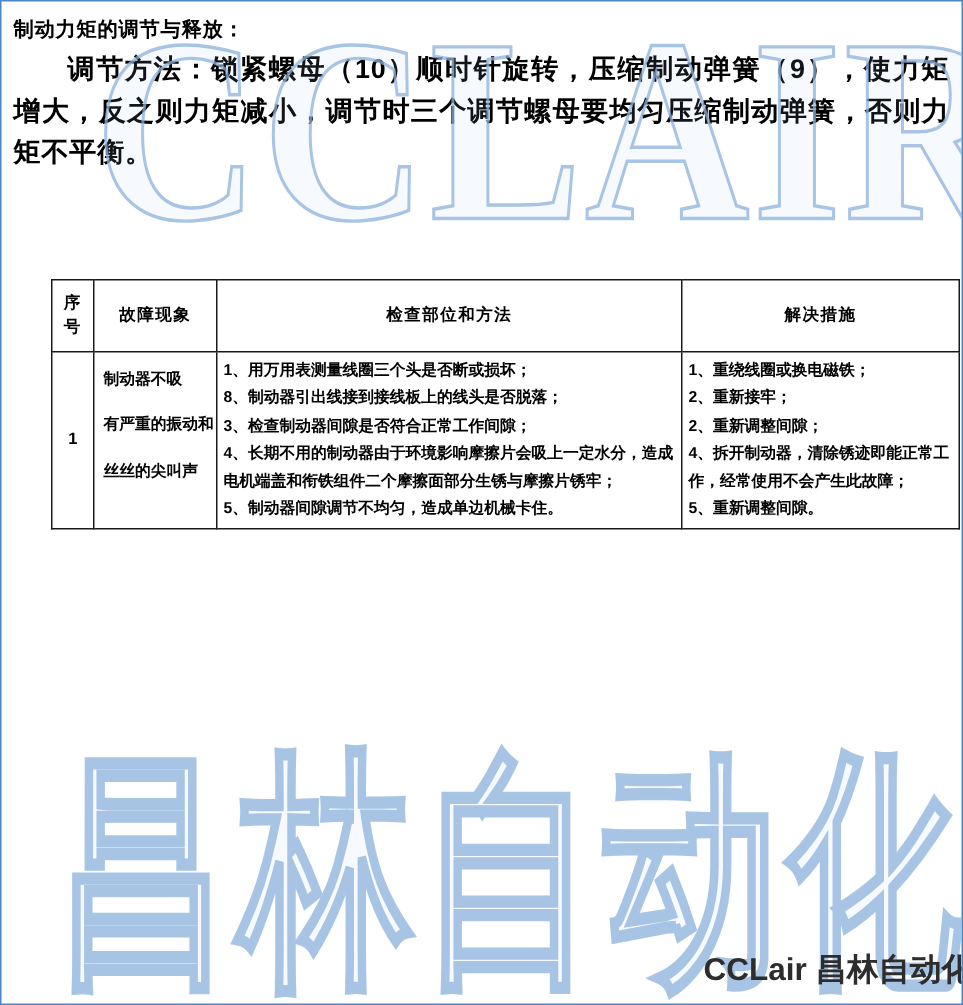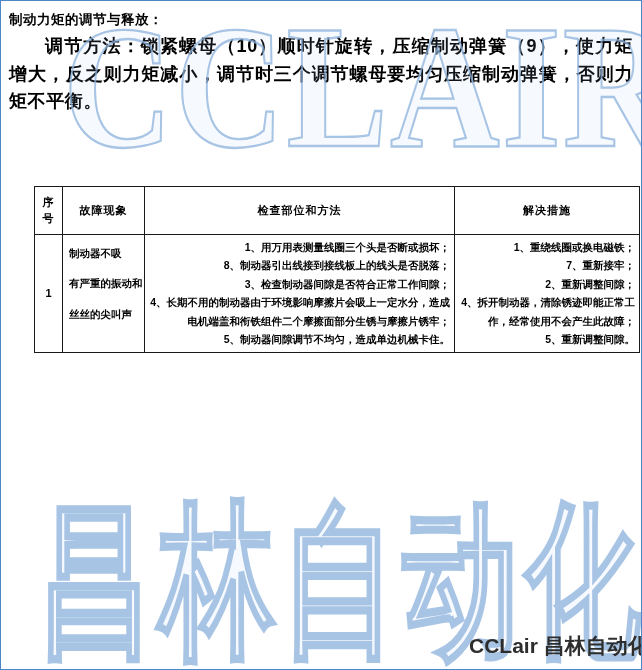--- a/index.html
+++ b/index.html
@@ -58,21 +58,21 @@
     text-align: center;
     vertical-align: middle;
     height: 48px;
     line-height: 16px;
     letter-spacing: 1px;
   }
   .fault-table td { font-size: 10.5px; line-height: 18.5px; }
   td.cell-no { text-align: center; vertical-align: middle; font-size: 11px; }
   .ph-line { margin: 6px 0 12px 2px; white-space: nowrap; }
   .ph-line:last-child { margin-bottom: 4px; }
-  .list-item { text-align: right; }
+  .list-item { text-align: left; }
   tr.row-1 td { height: 116px; }
 
   
   .wm-outline {
     position: absolute;
     z-index: 3;
     pointer-events: none;
     font-weight: 700;
     color: rgba(170, 200, 232, 0.10);
     -webkit-text-stroke: 2px rgba(140, 178, 220, 0.75);
@@ -147,21 +147,21 @@
         </td>
         <td>
           <div class="list-item">1、用万用表测量线圈三个头是否断或损坏；</div>
           <div class="list-item">8、制动器引出线接到接线板上的线头是否脱落；</div>
           <div class="list-item">3、检查制动器间隙是否符合正常工作间隙；</div>
           <div class="list-item">4、长期不用的制动器由于环境影响摩擦片会吸上一定水分，造成电机端盖和衔铁组件二个摩擦面部分生锈与摩擦片锈牢；</div>
           <div class="list-item">5、制动器间隙调节不均匀，造成单边机械卡住。</div>
         </td>
         <td>
           <div class="list-item">1、重绕线圈或换电磁铁；</div>
-          <div class="list-item">7、重新接牢；</div>
+          <div class="list-item">2、重新接牢；</div>
           <div class="list-item">2、重新调整间隙；</div>
           <div class="list-item">4、拆开制动器，清除锈迹即能正常工作，经常使用不会产生此故障；</div>
           <div class="list-item">5、重新调整间隙。</div>
         </td>
       </tr>
 
     </tbody>
   </table>
 </div>
 

